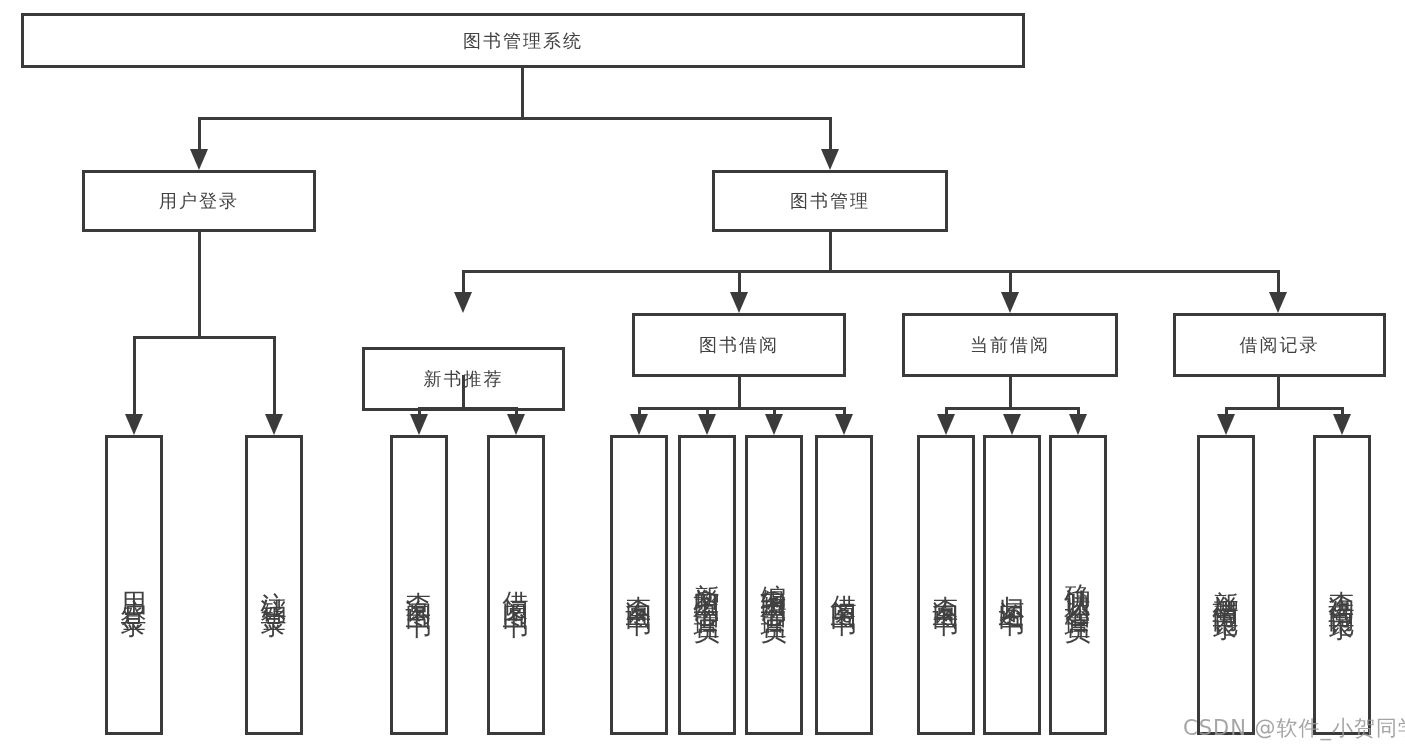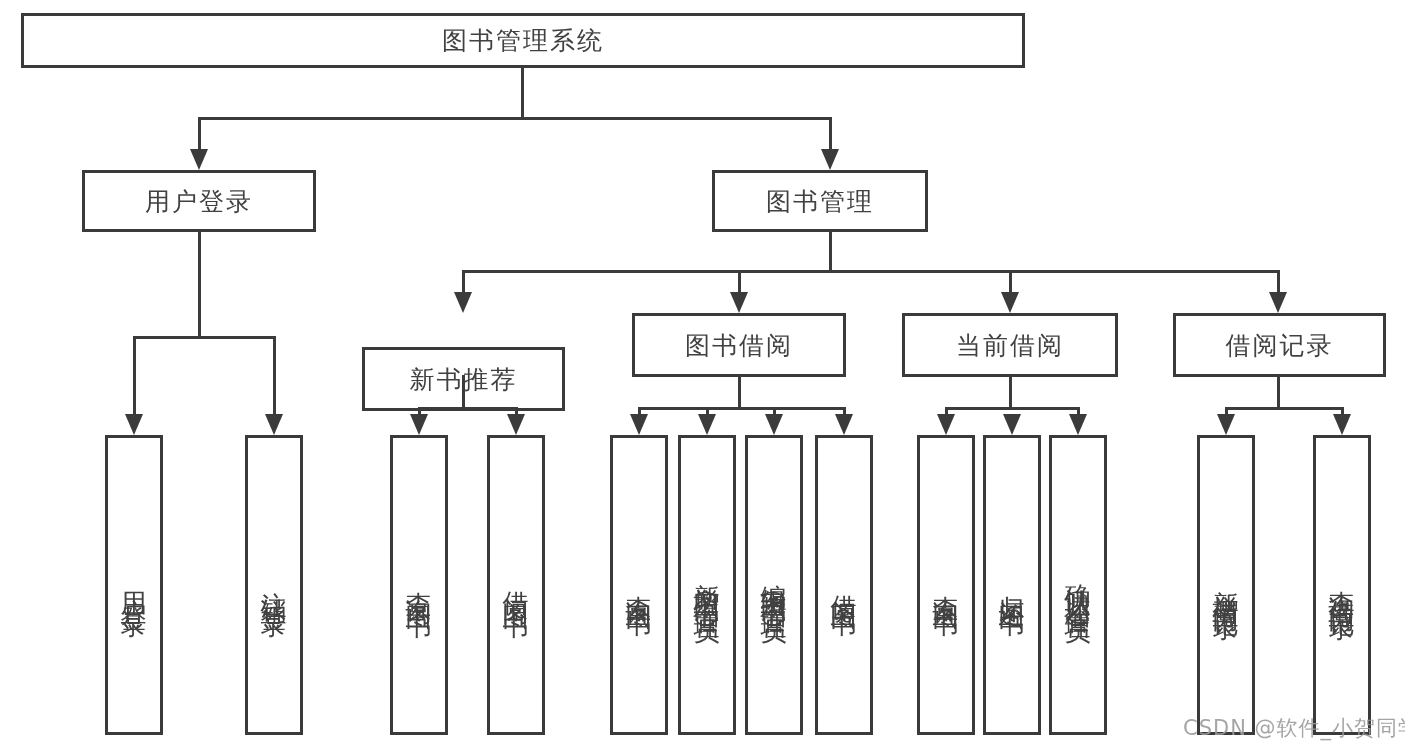--- a/index.html
+++ b/index.html
@@ -17,21 +17,21 @@
     color: #3f3f3f;
   }
   .hbox {
     position: absolute;
     box-sizing: border-box;
     border: 3px solid #3a3a3a;
     background: #ffffff;
     display: flex;
     align-items: center;
     justify-content: center;
-    font-size: 25px;
+    font-size: 18px;
     letter-spacing: 2px;
     color: #414141;
     white-space: nowrap;
   }
   .vbox {
     position: absolute;
     box-sizing: border-box;
     border: 3px solid #3a3a3a;
     background: #ffffff;
     width: 58px;
@@ -84,21 +84,21 @@
   <div class="hbox" style="left:21px; top:13px; width:1004px; height:55px;">图书管理系统</div>
 
   <div class="vline" style="left:521px; top:66px; height:52px;"></div>
   <div class="hline" style="left:198px; top:117px; width:633px;"></div>
   <div class="vline" style="left:198px; top:117px; height:36px;"></div>
   <div class="vline" style="left:829px; top:117px; height:36px;"></div>
   <div class="arrow" style="left:190px; top:149px;"></div>
   <div class="arrow" style="left:821px; top:149px;"></div>
 
   <div class="hbox" style="left:82px; top:170px; width:234px; height:62px;">用户登录</div>
-  <div class="hbox" style="left:712px; top:170px; width:216px; height:62px;">图书管理</div>
+  <div class="hbox" style="left:712px; top:170px; width:236px; height:62px;">图书管理</div>
 
   <div class="vline" style="left:198px; top:231px; height:107px;"></div>
   <div class="hline" style="left:133px; top:336px; width:143px;"></div>
   <div class="vline" style="left:133px; top:336px; height:80px;"></div>
   <div class="vline" style="left:273px; top:336px; height:80px;"></div>
   <div class="arrow" style="left:125px; top:414px;"></div>
   <div class="arrow" style="left:265px; top:414px;"></div>
 
   <div class="vline" style="left:829px; top:231px; height:41px;"></div>
   <div class="hline" style="left:462px; top:270px; width:818px;"></div>

